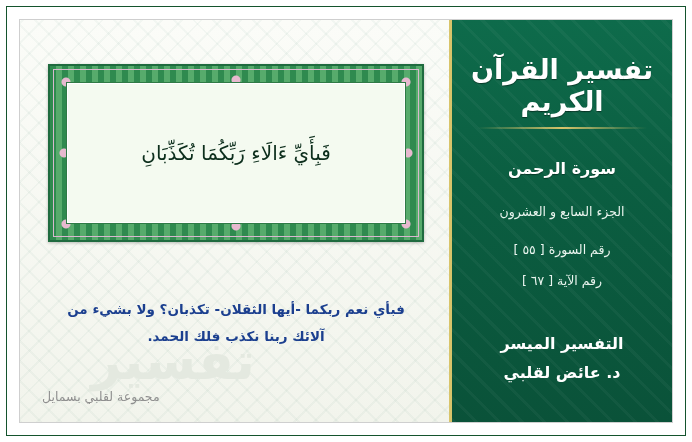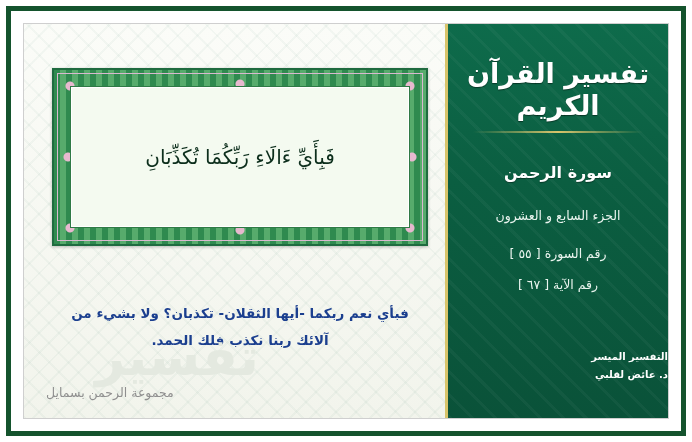--- a/index.html
+++ b/index.html
@@ -12,21 +12,21 @@
   .page{
     position:relative;
     width:692px;height:442px;
     box-sizing:border-box;
     background:#ffffff;
   }
   
   .outer-frame{
     position:absolute;
     left:6px;top:6px;right:6px;bottom:6px;
-    border:5px solid #14532d;
+    border:1px solid #14532d;
     box-sizing:border-box;
     background:#ffffff;
   }
   .inner-frame{
     position:absolute;
     left:12px;top:12px;right:12px;bottom:12px;
     border:1px solid #cfcfcf;
     box-sizing:border-box;
     background:#f6f7f2;
     overflow:hidden;
@@ -87,25 +87,24 @@
   }
   .meta{
     margin-top:23px;
     font-size:12.5px;
     color:#eaf5ef;
   }
   .meta.second{margin-top:16px;}
   .sidebar-footer{
     position:absolute;
     bottom:34px;left:0;right:0;
-    font-size:10px;
+    font-size:16px;
     line-height:1.8;
     color:#ffffff;
     font-weight:bold;
-    text-align:right;
   }
   
   .main{
     position:absolute;
     top:0;left:0;bottom:0;right:223px;
     direction:rtl;
   }
   
   .ayah-frame{
     position:absolute;
@@ -223,21 +222,21 @@
           <div class="ayah-inner">
             <div class="ayah-text">فَبِأَيِّ ءَالَاءِ رَبِّكُمَا تُكَذِّبَانِ</div>
           </div>
         </div>
 
         <div class="tafsir">فبأي نعم ربكما -أيها الثقلان- تكذبان؟ ولا بشيء من آلائك ربنا نكذب فلك الحمد.</div>
 
         <div class="watermark">تفسير القرآن</div>
 
         <div class="credit">
-          <div class="credit-ar">مجموعة الرحمن بسمايل</div>
+          <div class="credit-ar">مجموعة لقلبي بسمايل</div>
         </div>
 
       </div>
 
       <div class="sidebar">
         <div class="brand">تفسير القرآن الكريم</div>
         <div class="brand-underline"></div>
 
         <div class="surah-name">سورة الرحمن</div>
         <div class="juz">الجزء السابع و العشرون</div>

